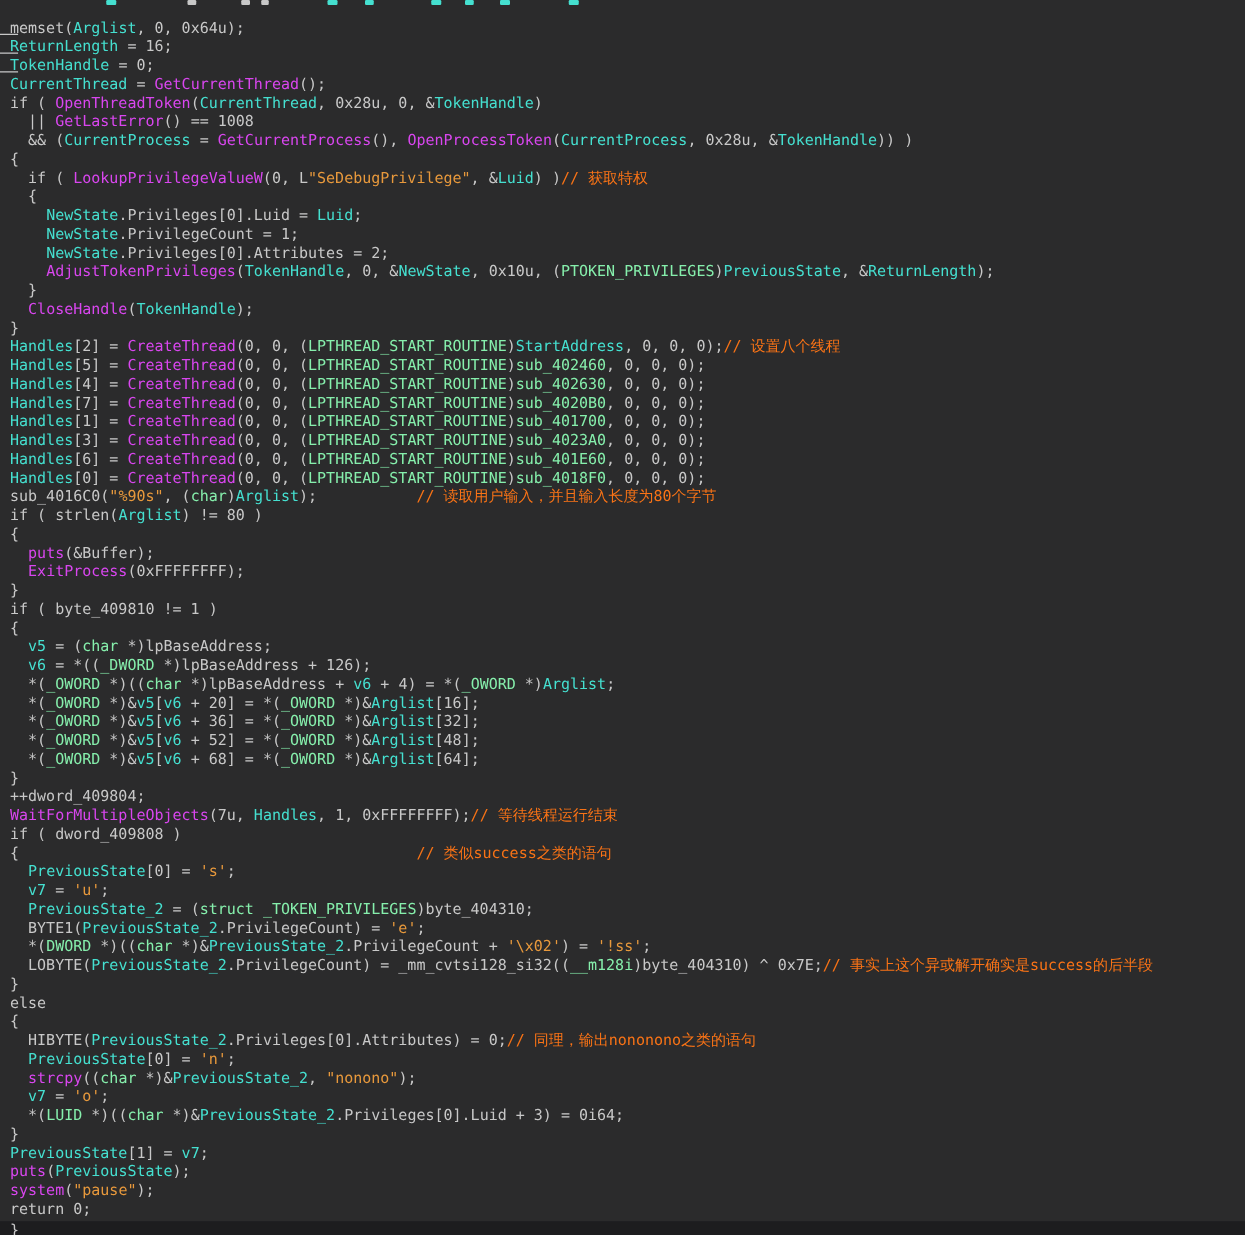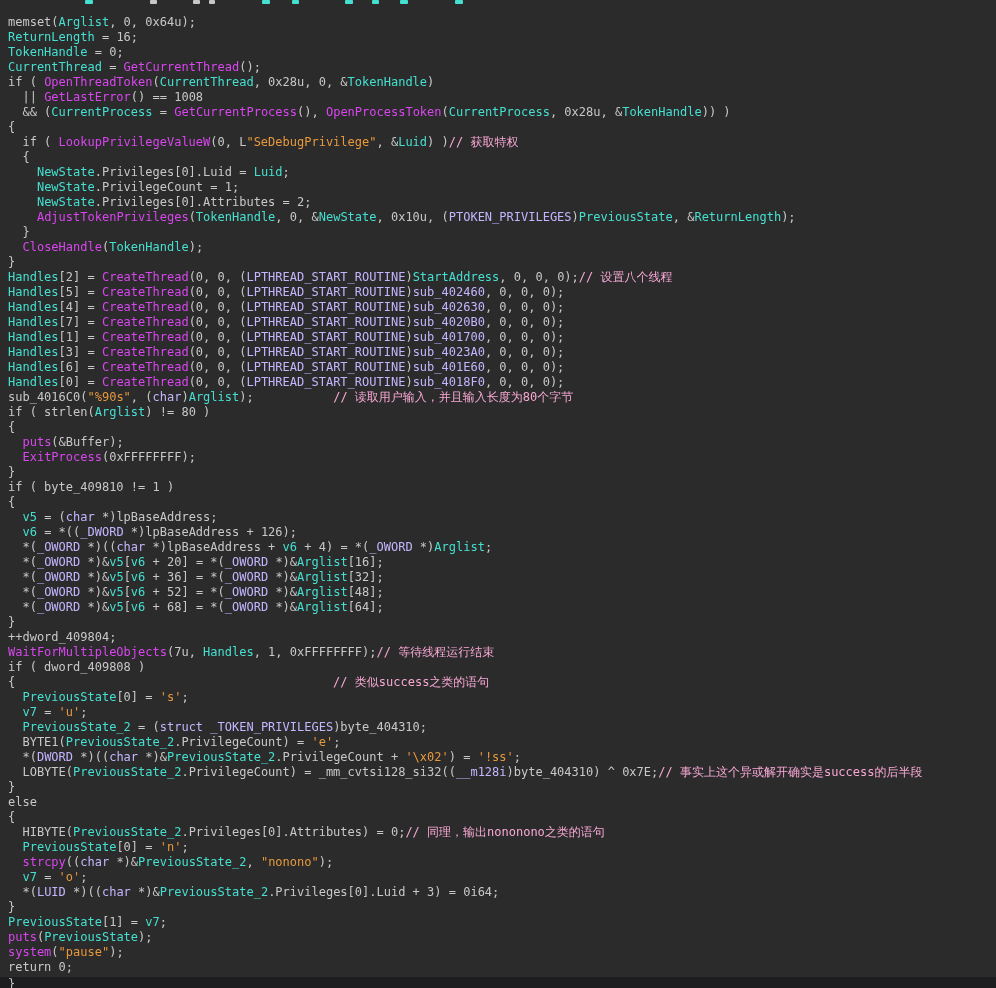--- a/index.html
+++ b/index.html
@@ -2,29 +2,30 @@
 <html><head>
 <meta charset="utf-8">
 <style>
   html,body{margin:0;padding:0;width:996px;height:988px;background:#2b2b2c;overflow:hidden;}
   #pseudocode{
     position:absolute;left:0;top:0;width:996px;height:712px;
     font-family:"DejaVu Sans Mono",monospace;
     font-size:12px;line-height:15px;
     white-space:pre;
     color:#c8c8c8;
+    text-decoration:underline;
   }
   .code-lines{position:absolute;left:8px;top:15px;}
   .code-line{height:15px;}
   .tok-d{color:#c8c8c8;}
   .tok-c{color:#45e0d0;}
   .tok-p{color:#d946ef;}
-  .tok-y{color:#c4b5fd;}
+  .tok-y{color:#86efac;}
   .tok-o{color:#e8993c;}
-  .tok-r{color:#f9a8d4;}
+  .tok-r{color:#f97316;}
   .fragments{position:absolute;left:0;top:0;width:996px;height:6px;}
   .frag{position:absolute;top:0;height:4px;border-radius:1px;}
   .bottom-strip{position:absolute;left:0;top:977px;width:996px;height:11px;background:#1d1d1f;overflow:hidden;}
   .bottom-brace{position:absolute;left:8px;top:0;font-family:"DejaVu Sans Mono",monospace;font-size:12px;line-height:15px;color:#c8c8c8;}
 </style>
 </head>
 <body>
 
 <div id="pseudocode">
   <div class="fragments"><div class="frag" style="left: 85px; width: 8px; background: rgb(69, 224, 208);"></div><div class="frag" style="left: 150px; width: 7px; background: rgb(200, 200, 200);"></div><div class="frag" style="left: 193px; width: 7px; background: rgb(200, 200, 200);"></div><div class="frag" style="left: 209px; width: 6px; background: rgb(200, 200, 200);"></div><div class="frag" style="left: 262px; width: 8px; background: rgb(69, 224, 208);"></div><div class="frag" style="left: 292px; width: 7px; background: rgb(69, 224, 208);"></div><div class="frag" style="left: 345px; width: 8px; background: rgb(69, 224, 208);"></div><div class="frag" style="left: 372px; width: 7px; background: rgb(69, 224, 208);"></div><div class="frag" style="left: 400px; width: 8px; background: rgb(69, 224, 208);"></div><div class="frag" style="left: 455px; width: 8px; background: rgb(69, 224, 208);"></div></div>

